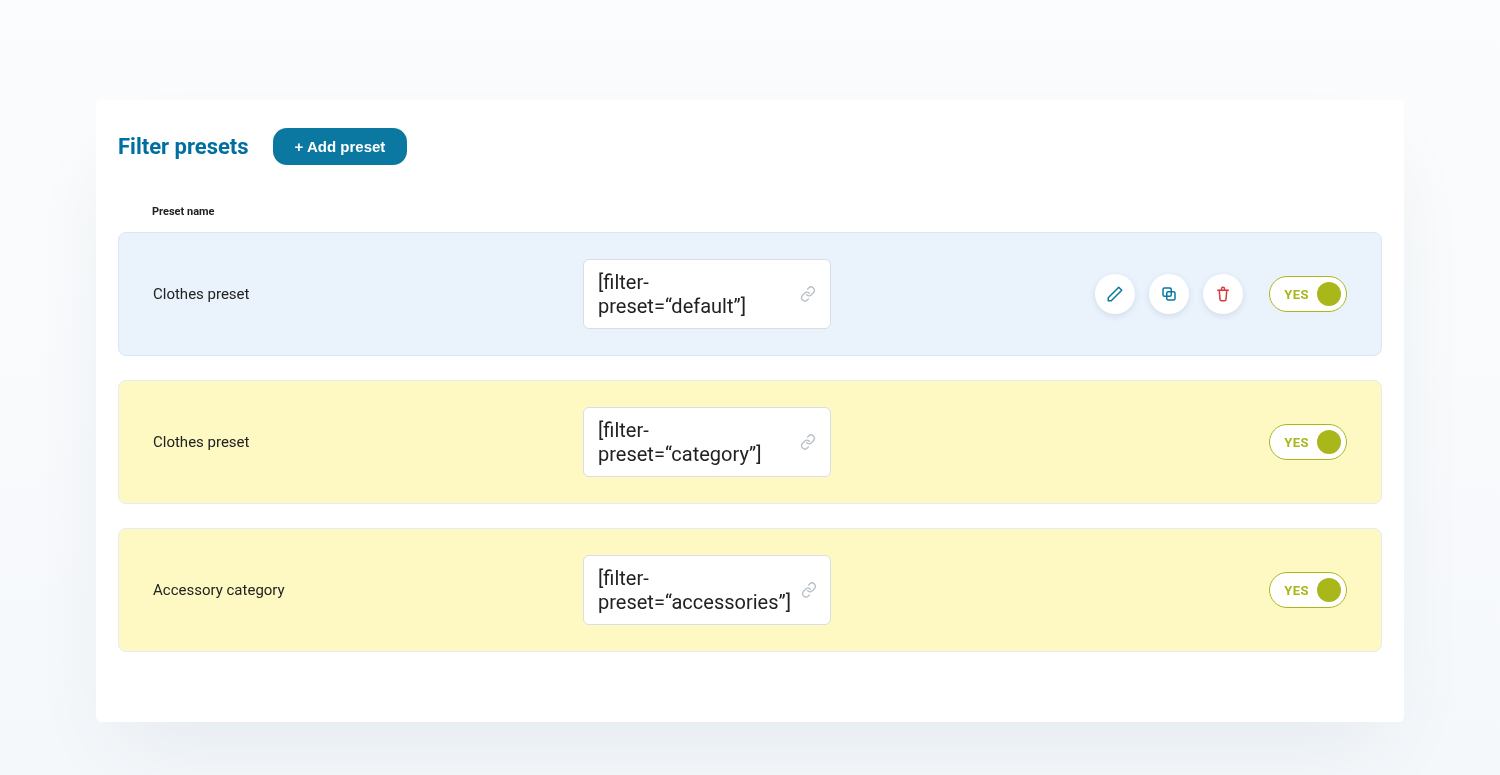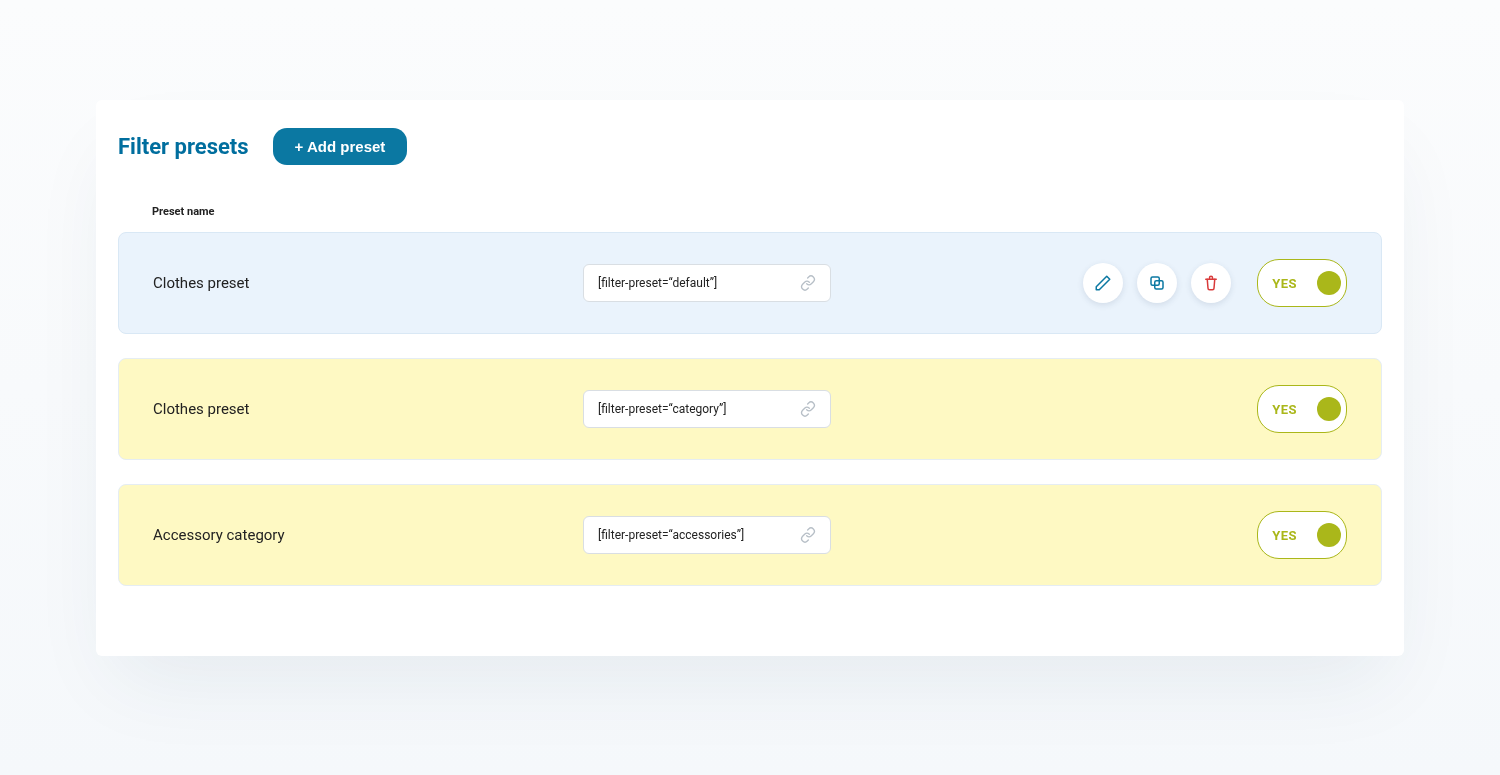--- a/index.html
+++ b/index.html
@@ -72,21 +72,21 @@
     align-items: center;
   }
   .shortcode-box {
     display: flex;
     align-items: center;
     background: #ffffff;
     border: 1px solid #d9dee3;
     border-radius: 6px;
     padding: 10px 14px;
     width: 248px;
-    font-size: 12px;
+    font-size: 20px;
     color: #222;
     justify-content: space-between;
     gap: 10px;
   }
   .shortcode-box .link-icon {
     color: #b7bfc7;
     display: flex;
     align-items: center;
   }
   .actions {
@@ -102,25 +102,25 @@
     border-radius: 50%;
     box-shadow: 0 2px 6px rgba(30,60,90,0.12);
     display: flex;
     align-items: center;
     justify-content: center;
     cursor: pointer;
   }
   .toggle {
     display: flex;
     align-items: center;
-    gap: 20px;
+    gap: 8px;
     border: 1.5px solid #aab71a;
     border-radius: 22px;
     padding: 4px 5px 4px 14px;
-    height: 48px;
+    height: 36px;
     cursor: pointer;
     background: #ffffff;
     margin-left: 12px;
   }
   .toggle-label {
     color: #aab71a;
     font-size: 13px;
     font-weight: 700;
     letter-spacing: 0.5px;
   }

